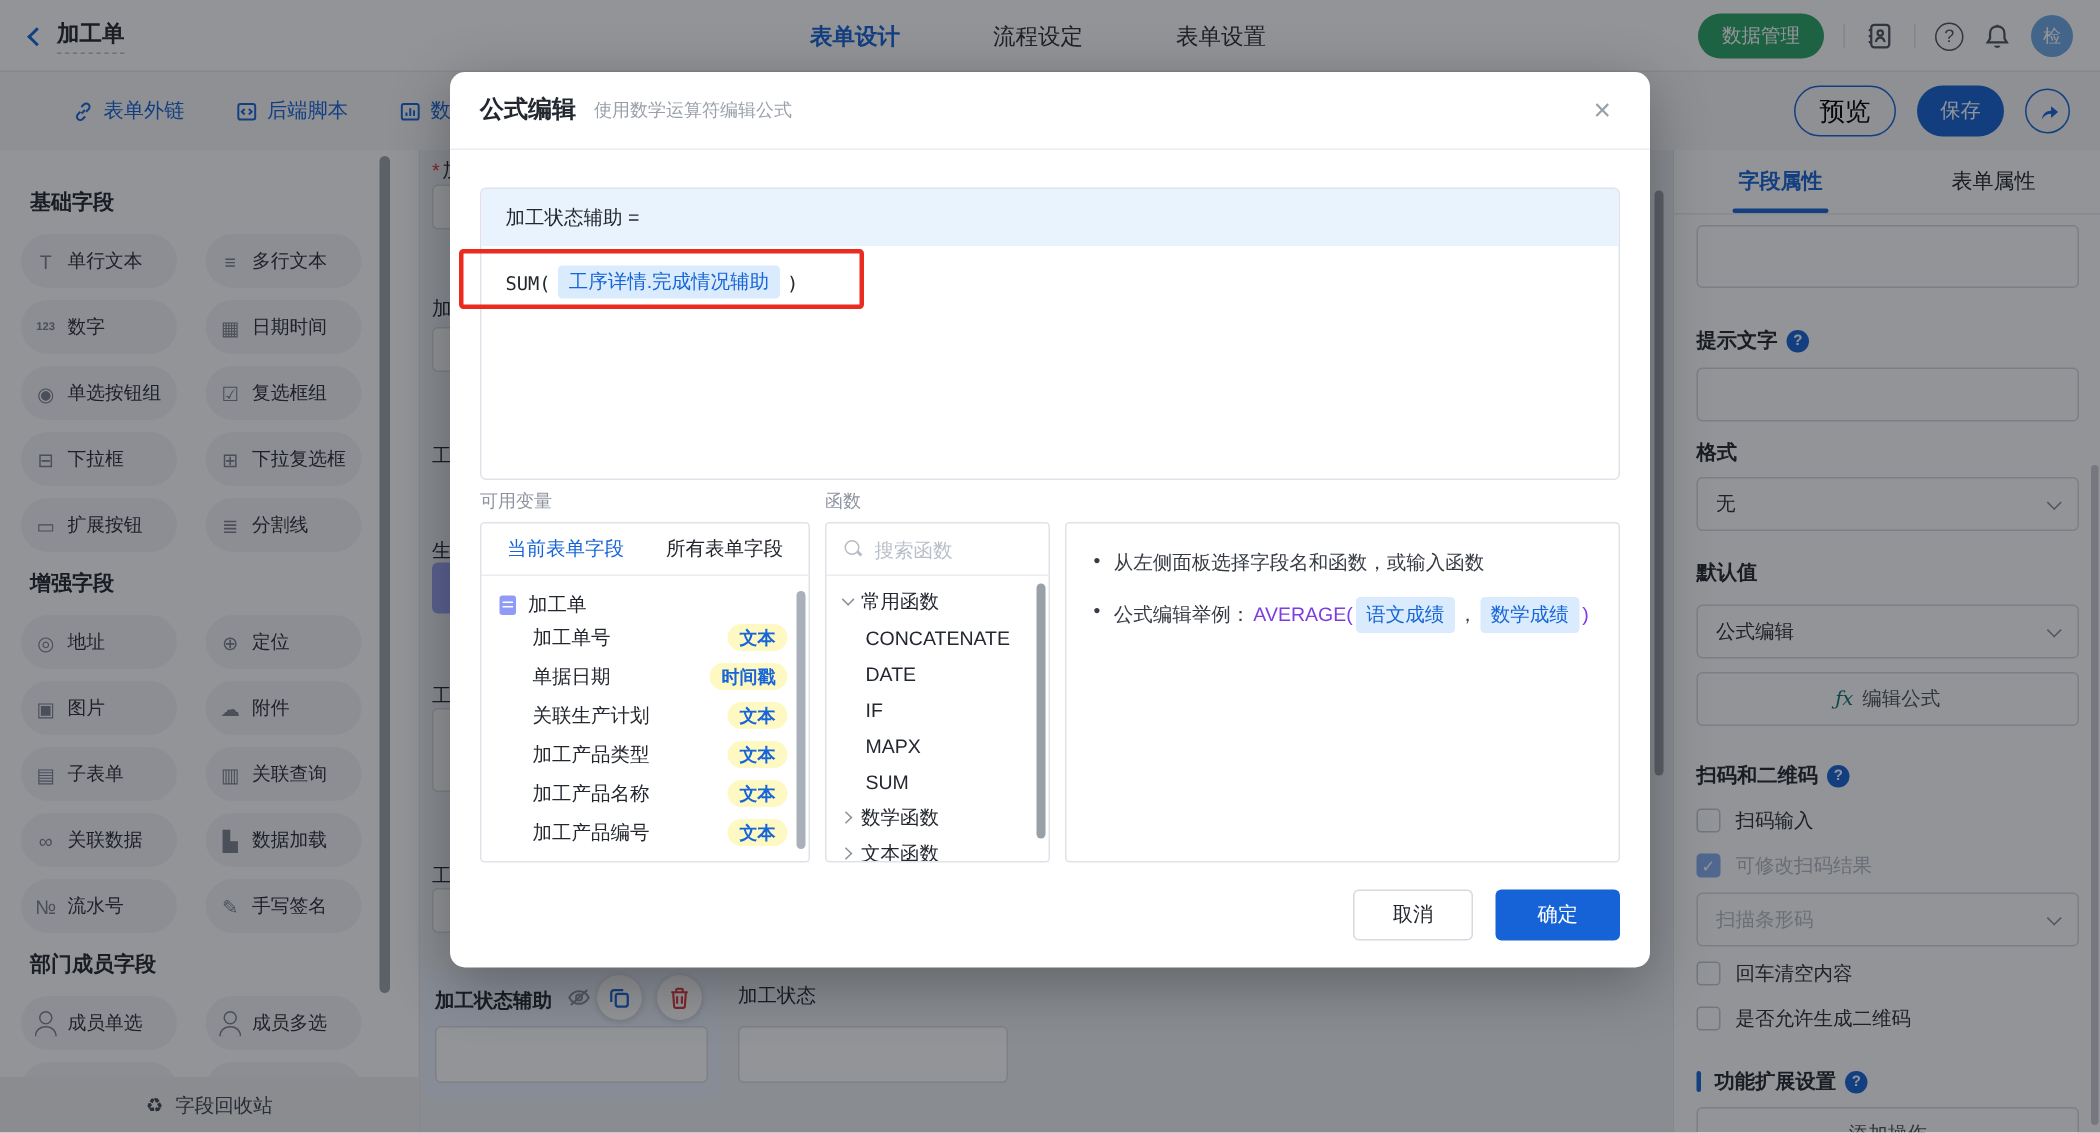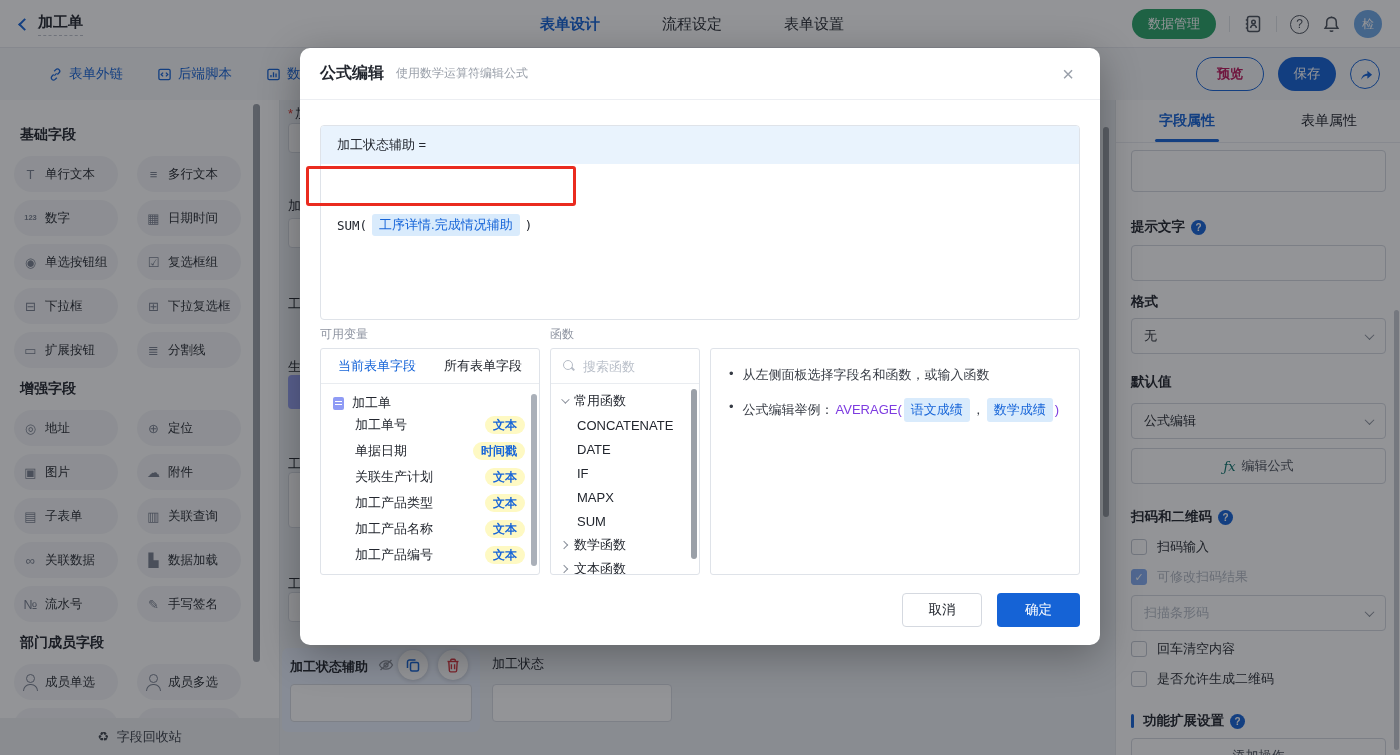--- a/index.html
+++ b/index.html
@@ -19,21 +19,21 @@
   .btn-green { height:30px; padding:0 16px; border-radius:15px; background:#2aa469; color:#fff; font-size:13px; display:flex; align-items:center; }
   .vdiv { width:1px; height:16px; background:#e0e3e8; }
   .help-circle { width:19px; height:19px; border:1.5px solid #4e545e; border-radius:50%; color:#4e545e; font-size:12px; display:flex; align-items:center; justify-content:center; }
   .avatar { width:28px; height:28px; border-radius:50%; background:#6fa9e8; color:#fff; font-size:12px; display:flex; align-items:center; justify-content:center; }
 
   
   .toolbar2 { position:absolute; left:0; top:48px; width:1400px; height:52px; background:#f6f7f9; z-index:1; }
   .tb-links { position:absolute; left:48px; top:0; height:52px; display:flex; gap:34px; align-items:center; }
   .tb-link { display:flex; align-items:center; gap:6px; color:#1765d8; font-size:13.5px; cursor:pointer; }
   .tb-right { position:absolute; right:20px; top:9px; display:flex; gap:14px; align-items:center; }
-  .btn-preview { width:68px; height:34px; border-radius:17px; border:1px solid #1765d8; color:#be185d; font-size:13px; display:flex; align-items:center; justify-content:center; background:transparent;font-weight:bold; }
+  .btn-preview { width:68px; height:34px; border-radius:17px; border:1px solid #1765d8; color:#000000; font-size:17px; display:flex; align-items:center; justify-content:center; background:transparent; }
   .btn-save { width:58px; height:34px; border-radius:17px; background:#1563d6; color:#fff; font-size:13.5px; display:flex; align-items:center; justify-content:center; }
   .btn-share { width:30px; height:30px; border-radius:50%; border:1px solid #1765d8; display:flex; align-items:center; justify-content:center; }
 
   
   .sidebar { position:absolute; left:0; top:100px; width:280px; bottom:0; background:#fff; border-right:1px solid #e6e9ed; padding:14px 14px 0 14px; overflow:hidden; z-index:1; }
   .sec-title { font-size:14px; font-weight:700; color:#23272f; margin:12px 0 12px 6px; }
   .pill-grid { display:grid; grid-template-columns:104px 104px; gap:8px 19px; }
   .pill { height:36px; border-radius:18px; background:#f4f5f7; display:flex; align-items:center; padding:0 8px; gap:6px; font-size:12.5px; color:#2b2f36; cursor:pointer; }
   .pi { width:17px; min-width:17px; text-align:center; color:#7a8191; font-size:13px; line-height:1; }
   .pi.num { font-size:7.5px; font-weight:700; letter-spacing:0; }
@@ -81,21 +81,21 @@
 
   
   .overlay { position:absolute; inset:0; background:rgba(15,18,24,0.45); z-index:50; }
   .modal { position:absolute; left:300px; top:48px; width:800px; height:597px; background:#fff; border-radius:10px; box-shadow:0 10px 40px rgba(0,0,0,.3); z-index:100; }
   .m-header { height:52px; display:flex; align-items:center; padding:0 20px; border-bottom:1px solid #eceef2; }
   .m-title { font-size:16px; font-weight:700; }
   .m-sub { font-size:12px; color:#9aa0aa; margin-left:12px; }
   .m-close { position:absolute; right:22px; top:12px; font-size:20px; color:#9aa0aa; cursor:pointer; line-height:1; padding:4px; }
   .f-box { position:absolute; left:20px; top:77px; width:760px; height:195px; border:1px solid #dfe3e9; border-radius:4px; overflow:hidden; }
   .f-head { height:38px; background:#e9f3fd; display:flex; align-items:center; padding:0 16px; font-size:13px; color:#23272f; }
-  .f-body { padding:13px 16px; display:flex; align-items:center; gap:5px; font-family:"DejaVu Sans Mono",monospace; font-size:12.5px; color:#23272f;margin-top:37px; }
+  .f-body { padding:13px 16px; display:flex; align-items:center; gap:5px; font-family:"DejaVu Sans Mono",monospace; font-size:12.5px; color:#23272f; }
   .chip { font-family:"Liberation Sans","DejaVu Sans",sans-serif; font-size:13px; color:#1765d8; background:#d9ebfc; border-radius:3px; padding:2px 7px; }
   .red-rect { position:absolute; left:6px; top:118px; width:270px; height:40px; border:3px solid #ea2b1f; border-radius:3px; pointer-events:none; z-index:5; }
   .m-lab { position:absolute; top:278px; font-size:12px; color:#8d93a0; }
   .sub-box { position:absolute; top:300px; height:227px; border:1px solid #dfe3e9; border-radius:3px; background:#fff; overflow:hidden; }
   .var-box { left:20px; width:220px; }
   .var-tabs { height:35px; display:flex; align-items:center; justify-content:space-between; padding:0 17px; border-bottom:1px solid #e9ecf0; font-size:13px; }
   .var-tab { cursor:pointer; color:#23272f; }
   .var-tab.active { color:#1765d8; }
   .tree-root { height:26px; display:flex; align-items:center; gap:8px; padding-left:12px; font-size:13px; margin-top:6px; }
   .doc-ic { width:11px; height:13px; background:#8f9bf5; border-radius:2px; position:relative; }

